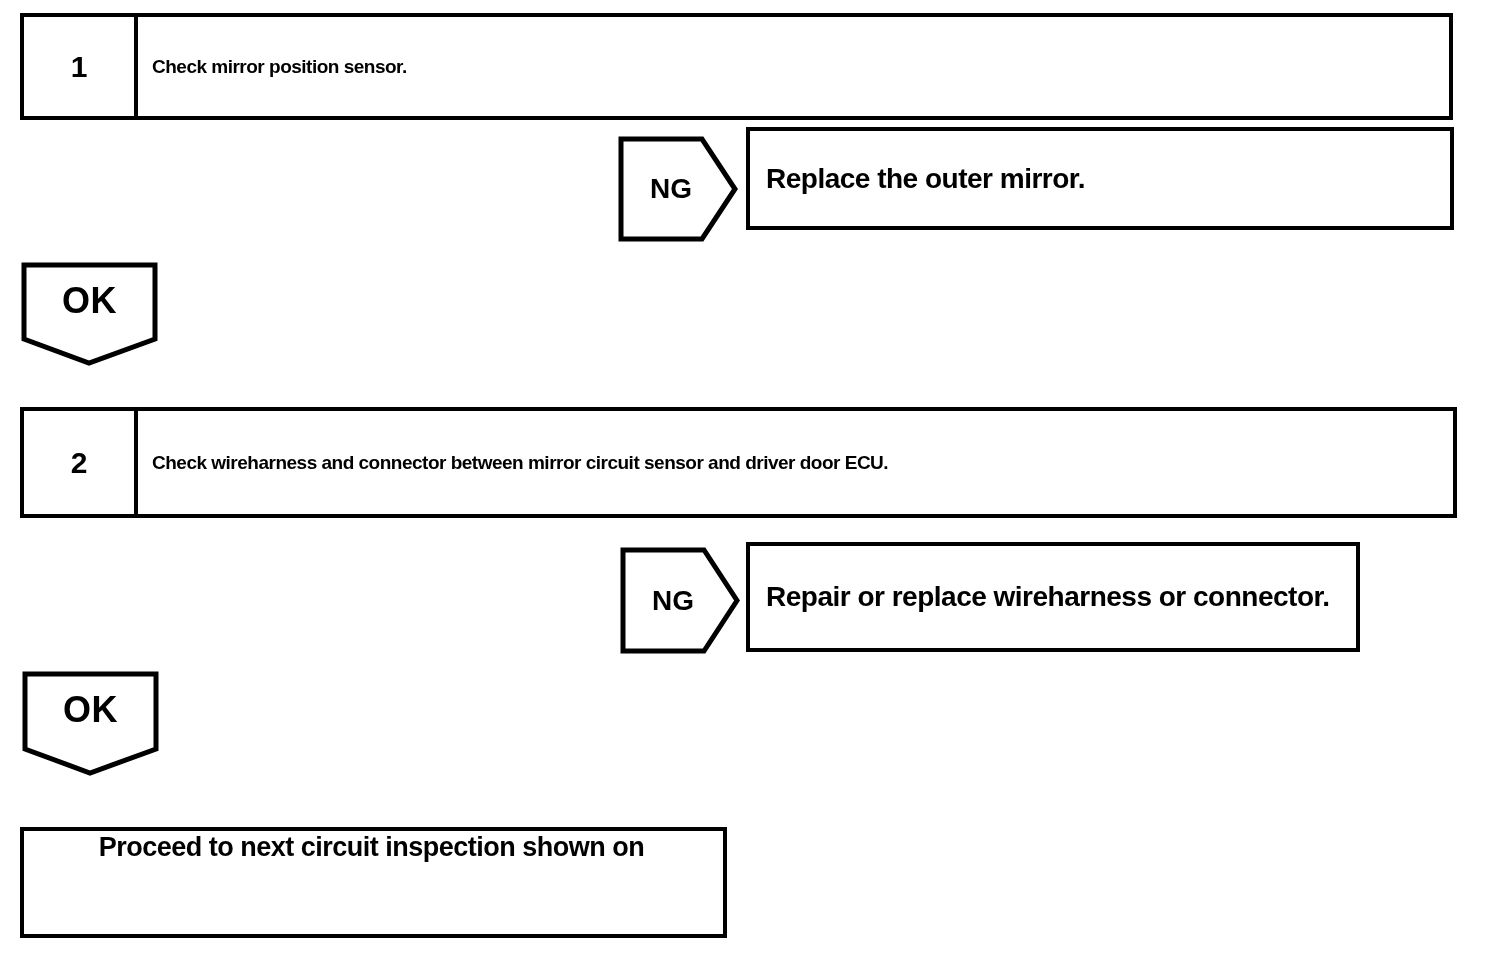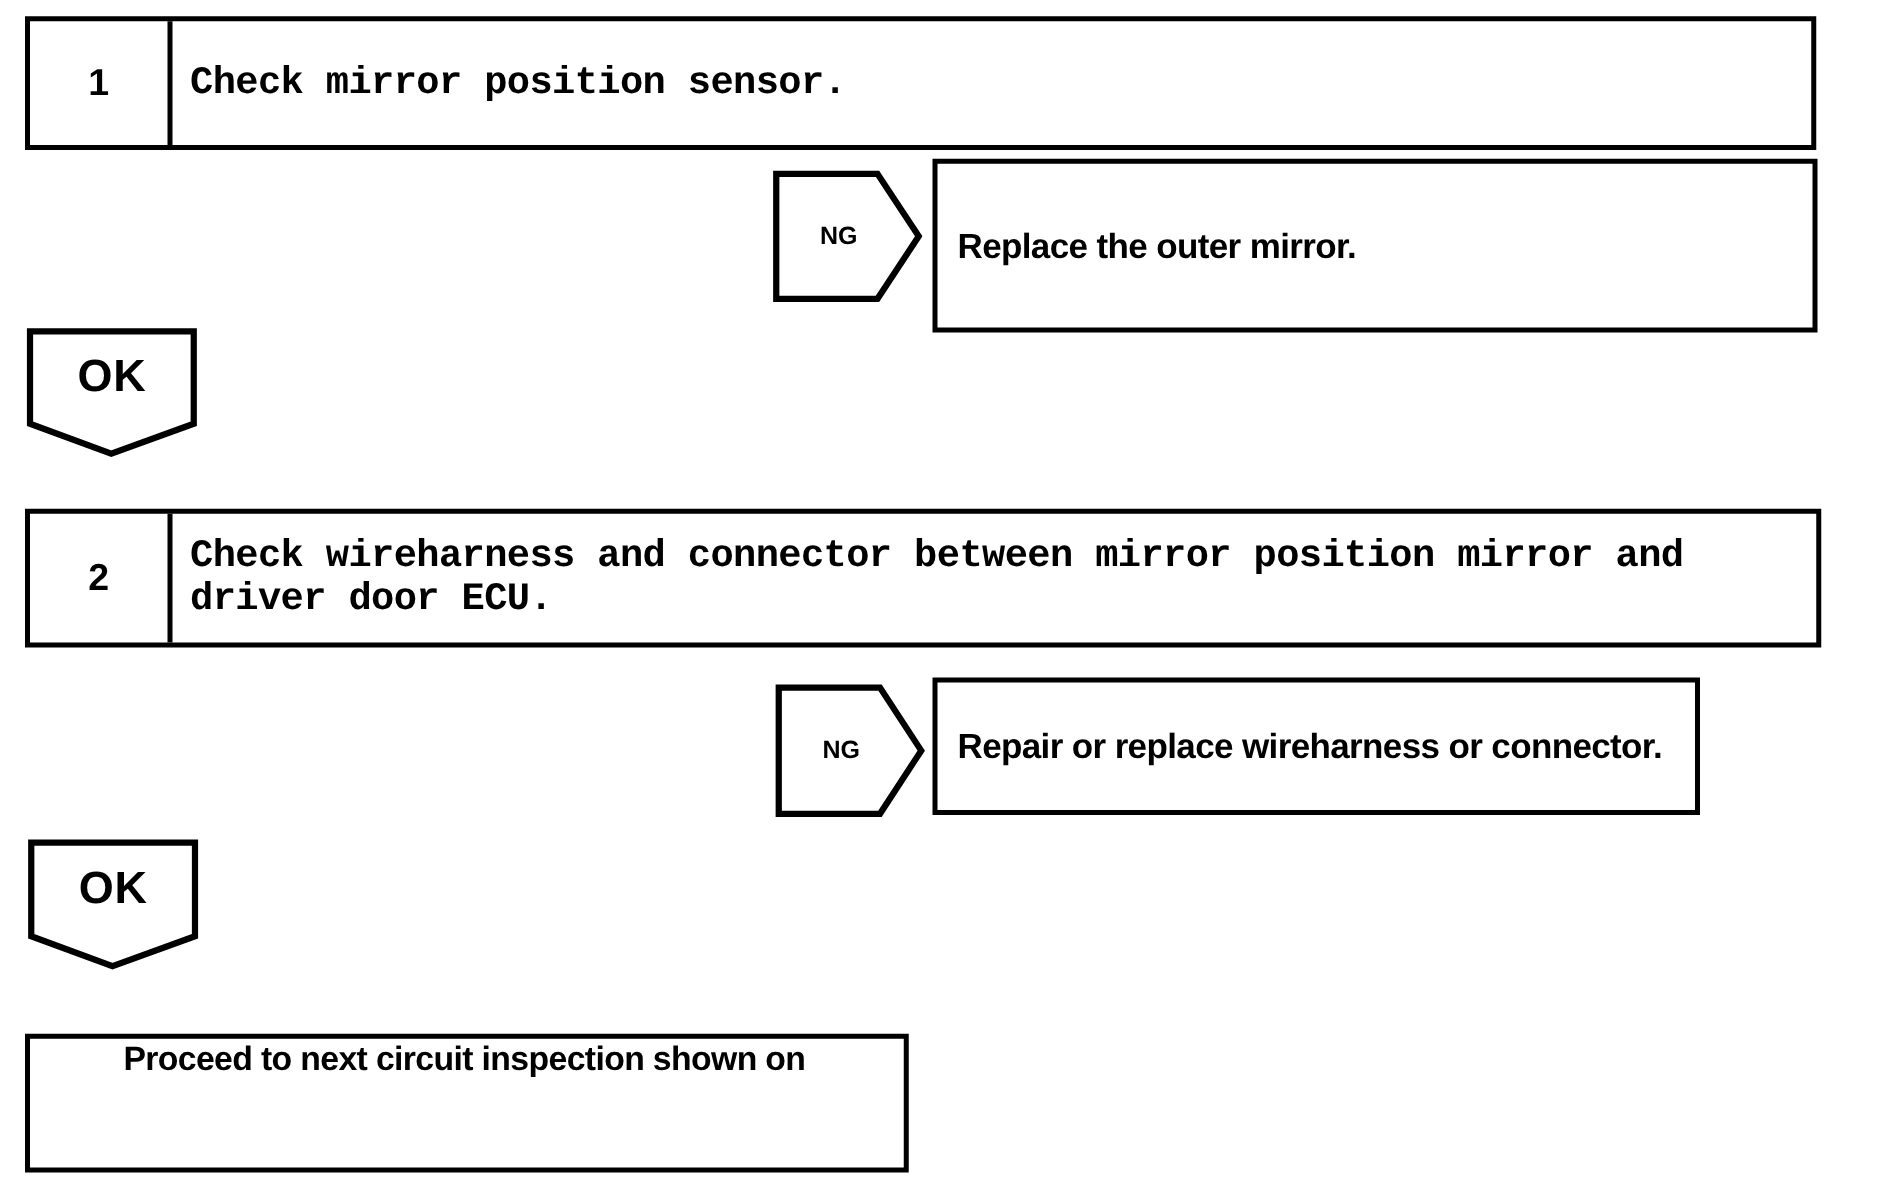--- a/index.html
+++ b/index.html
@@ -33,25 +33,24 @@
     justify-content: center;
     font-size: 30px;
     font-weight: bold;
     flex: none;
   }
   .step-text {
     flex: 1;
     display: flex;
     align-items: center;
     padding: 0 40px 0 14px;
-    font-size: 31px;
+    font-size: 19px;
     font-weight: bold;
     letter-spacing: -0.5px;
     line-height: 34px;
-    font-family: Liberation Mono, monospace;
   }
 
   
   .action-box {
     border: 4px solid #000;
     background: #fff;
     display: flex;
     align-items: center;
     padding: 0 20px 0 16px;
     font-size: 28px;
@@ -64,21 +63,21 @@
   .ng-shape {
     display: block;
   }
   .ng-wrap { }
   .ng-label {
     position: absolute;
     left: 0; top: 0; right: 14px; bottom: 0;
     display: flex;
     align-items: center;
     justify-content: center;
-    font-size: 20px;
+    font-size: 28px;
     font-weight: bold;
   }
 
   
   .ok-label {
     position: absolute;
     left: 0; top: 0; right: 0; height: 78px;
     display: flex;
     align-items: center;
     justify-content: center;
@@ -120,34 +119,34 @@
     <div class="step-text">Check mirror position sensor.</div>
   </div>
 
   <div class="abs ng-wrap" style="left:618px; top:136px; width:120px; height:106px;">
     <svg class="ng-shape" width="120" height="106" viewBox="0 0 120 106">
       <polygon points="3,3 84,3 117,53 84,103 3,103" fill="#ffffff" stroke="#000000" stroke-width="5" stroke-linejoin="miter"></polygon>
     </svg>
     <span class="ng-label">NG</span>
   </div>
 
-  <div class="abs action-box" style="left:746px; top:127px; width:708px; height:139px;">
+  <div class="abs action-box" style="left:746px; top:127px; width:708px; height:103px;">
     <span>Replace the outer mirror.</span>
   </div>
 
   <div class="abs" style="left:21px; top:262px; width:137px; height:105px;">
     <svg width="137" height="105" viewBox="0 0 137 105">
       <polygon points="3,3 134,3 134,77 68,101 3,77" fill="#ffffff" stroke="#000000" stroke-width="5" stroke-linejoin="miter"></polygon>
     </svg>
     <span class="ok-label">OK</span>
   </div>
 
   <div class="abs step-box" style="left:20px; top:407px; width:1437px; height:111px;">
     <div class="step-num">2</div>
-    <div class="step-text">Check wireharness and connector between mirror position mirror and driver door ECU.</div>
+    <div class="step-text">Check wireharness and connector between mirror circuit sensor and driver door ECU.</div>
   </div>
 
   <div class="abs ng-wrap" style="left:620px; top:547px; width:120px; height:107px;">
     <svg class="ng-shape" width="120" height="107" viewBox="0 0 120 107">
       <polygon points="3,3 84,3 117,53.5 84,104 3,104" fill="#ffffff" stroke="#000000" stroke-width="5" stroke-linejoin="miter"></polygon>
     </svg>
     <span class="ng-label">NG</span>
   </div>
 
   <div class="abs action-box" style="left:746px; top:542px; width:614px; height:110px;">

